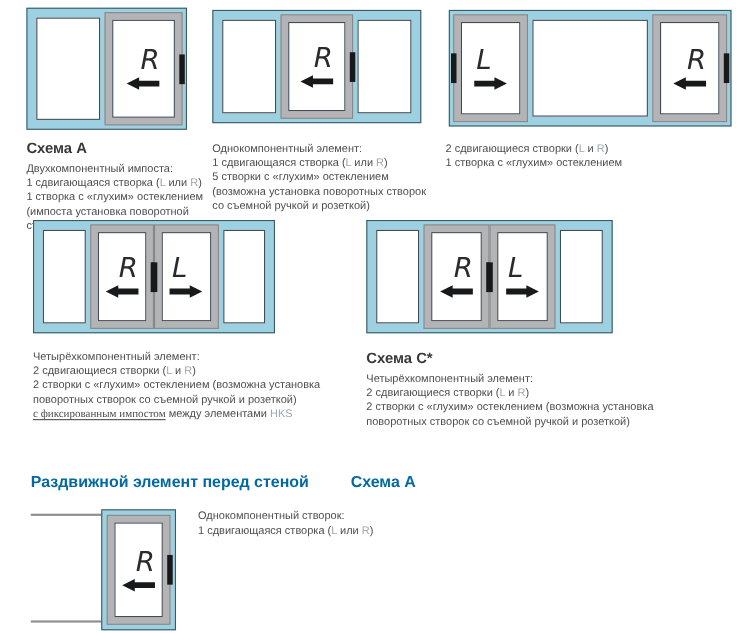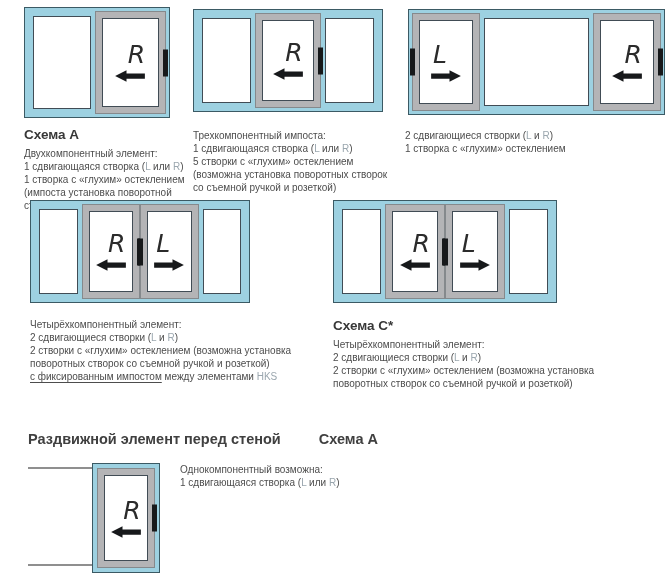--- a/index.html
+++ b/index.html
@@ -38,30 +38,30 @@
   .diag-single .pane-sliding{margin:-2px;}
 
   
   .blk{position:absolute;}
   .slot{height:120px;}
   .slot2{height:118px;}
   .heading{margin:0 0 5px 0;font-size:13.5px;font-weight:bold;color:#383838;}
   .desc{font-size:10px;color:#4d4d4d;}
   .desc-line{line-height:13px;white-space:nowrap;}
   .desc .light{color:#9aa6ae;}
-  .desc .u{text-decoration:underline;text-underline-offset:2px;}
+  .desc .u{text-decoration:underline;text-underline-offset:2px;font-family:Liberation Serif, serif;}
 
   #blk-a{left:24px;top:7px;width:170px;}
   #blk-g{left:193px;top:7px;width:210px;}
   #blk-k{left:405px;top:7px;width:262px;}
   #blk-k .frame{margin-left:3px;}
   #blk-c{left:30px;top:200px;width:300px;}
   #blk-c2{left:333px;top:200px;width:310px;}
 
-  #bottom-title{position:absolute;left:28px;top:431px;font-size:14.5px;font-weight:bold;color:#404040;}
+  #bottom-title{position:absolute;left:28px;top:431px;font-size:14.5px;font-weight:bold;color:#0369a1;}
   #bottom-title .scheme-ref{margin-left:34px;}
   .wall{position:absolute;height:2px;background:#8f8f8f;}
   #wall-top{left:28px;top:467px;width:65px;}
   #wall-bottom{left:28px;top:564px;width:65px;}
   #blk-single{position:absolute;left:92px;top:463px;}
   #bottom-desc{position:absolute;left:180px;top:463px;}
 </style>
 </head>
 <body>
 
@@ -77,21 +77,21 @@
               <svg viewBox="0 0 36 16" class="arrow">
                 <path d="M1 8 L14 1.5 L14 5 L35 5 L35 11 L14 11 L14 14.5 Z" fill="#17191b"></path>
               </svg>
             </div>
             <div class="handle right"></div>
           </div>
         </div>
     </div>
     <h3 class="heading">Схема A</h3>
     <div class="desc">
-        <div class="desc-line"><span>Двухкомпонентный элемент:</span></div>
+        <div class="desc-line"><span>Двухкомпонентный импоста:</span></div>
         <div class="desc-line"><span>1 сдвигающаяся створка (</span><span class="light">L</span><span> или </span><span class="light">R</span><span>)</span></div>
         <div class="desc-line"><span>1 створка с «глухим» остеклением</span></div>
         <div class="desc-line"><span>(импоста установка поворотной</span></div>
         <div class="desc-line"><span>створки со съемной ручкой и розеткой)</span></div>
       </div>
   </section>
 
   <section id="blk-g" class="blk">
     <div class="slot">
       <div class="frame diag-g">
@@ -102,21 +102,21 @@
               <svg viewBox="0 0 36 16" class="arrow">
                 <path d="M1 8 L14 1.5 L14 5 L35 5 L35 11 L14 11 L14 14.5 Z" fill="#17191b"></path>
               </svg>
             </div>
             <div class="handle right"></div>
           </div>
           <div class="pane-fixed" style="flex-grow: 100;"></div>
         </div>
     </div>
     <div class="desc">
-        <div class="desc-line"><span>Трехкомпонентный импоста:</span></div>
+        <div class="desc-line"><span>Однокомпонентный элемент:</span></div>
         <div class="desc-line"><span>1 сдвигающаяся створка (</span><span class="light">L</span><span> или </span><span class="light">R</span><span>)</span></div>
         <div class="desc-line"><span>5 створки с «глухим» остеклением</span></div>
         <div class="desc-line"><span>(возможна установка поворотных створок</span></div>
         <div class="desc-line"><span>со съемной ручкой и розеткой)</span></div>
       </div>
   </section>
 
   <section id="blk-k" class="blk">
     <div class="slot">
       <div class="frame diag-k">
@@ -231,17 +231,17 @@
             <svg viewBox="0 0 36 16" class="arrow">
               <path d="M1 8 L14 1.5 L14 5 L35 5 L35 11 L14 11 L14 14.5 Z" fill="#17191b"></path>
             </svg>
           </div>
           <div class="handle right"></div>
         </div>
       </div>
   </div>
 
   <div id="bottom-desc" class="desc">
-      <div class="desc-line"><span>Однокомпонентный возможна:</span></div>
+      <div class="desc-line"><span>Однокомпонентный створок:</span></div>
       <div class="desc-line"><span>1 сдвигающаяся створка (</span><span class="light">L</span><span> или </span><span class="light">R</span><span>)</span></div>
     </div>
 
 </div>
 
 </body></html>

